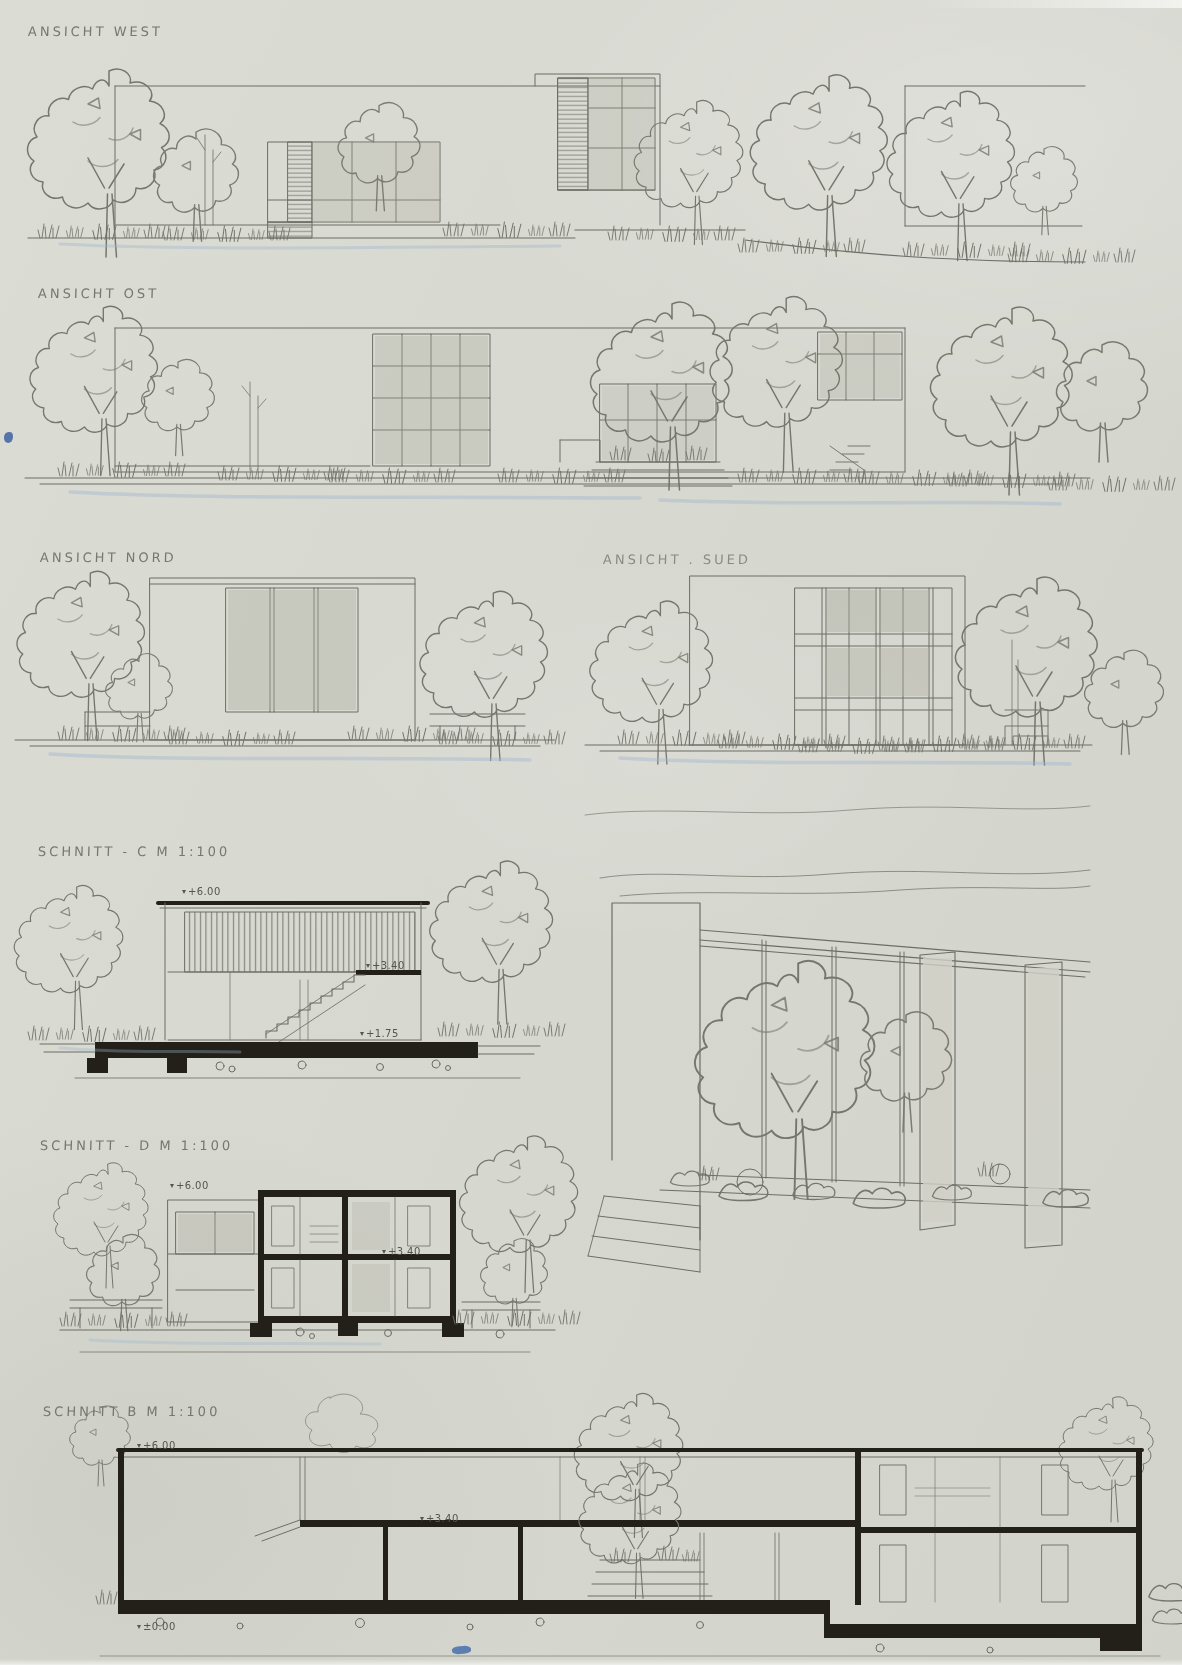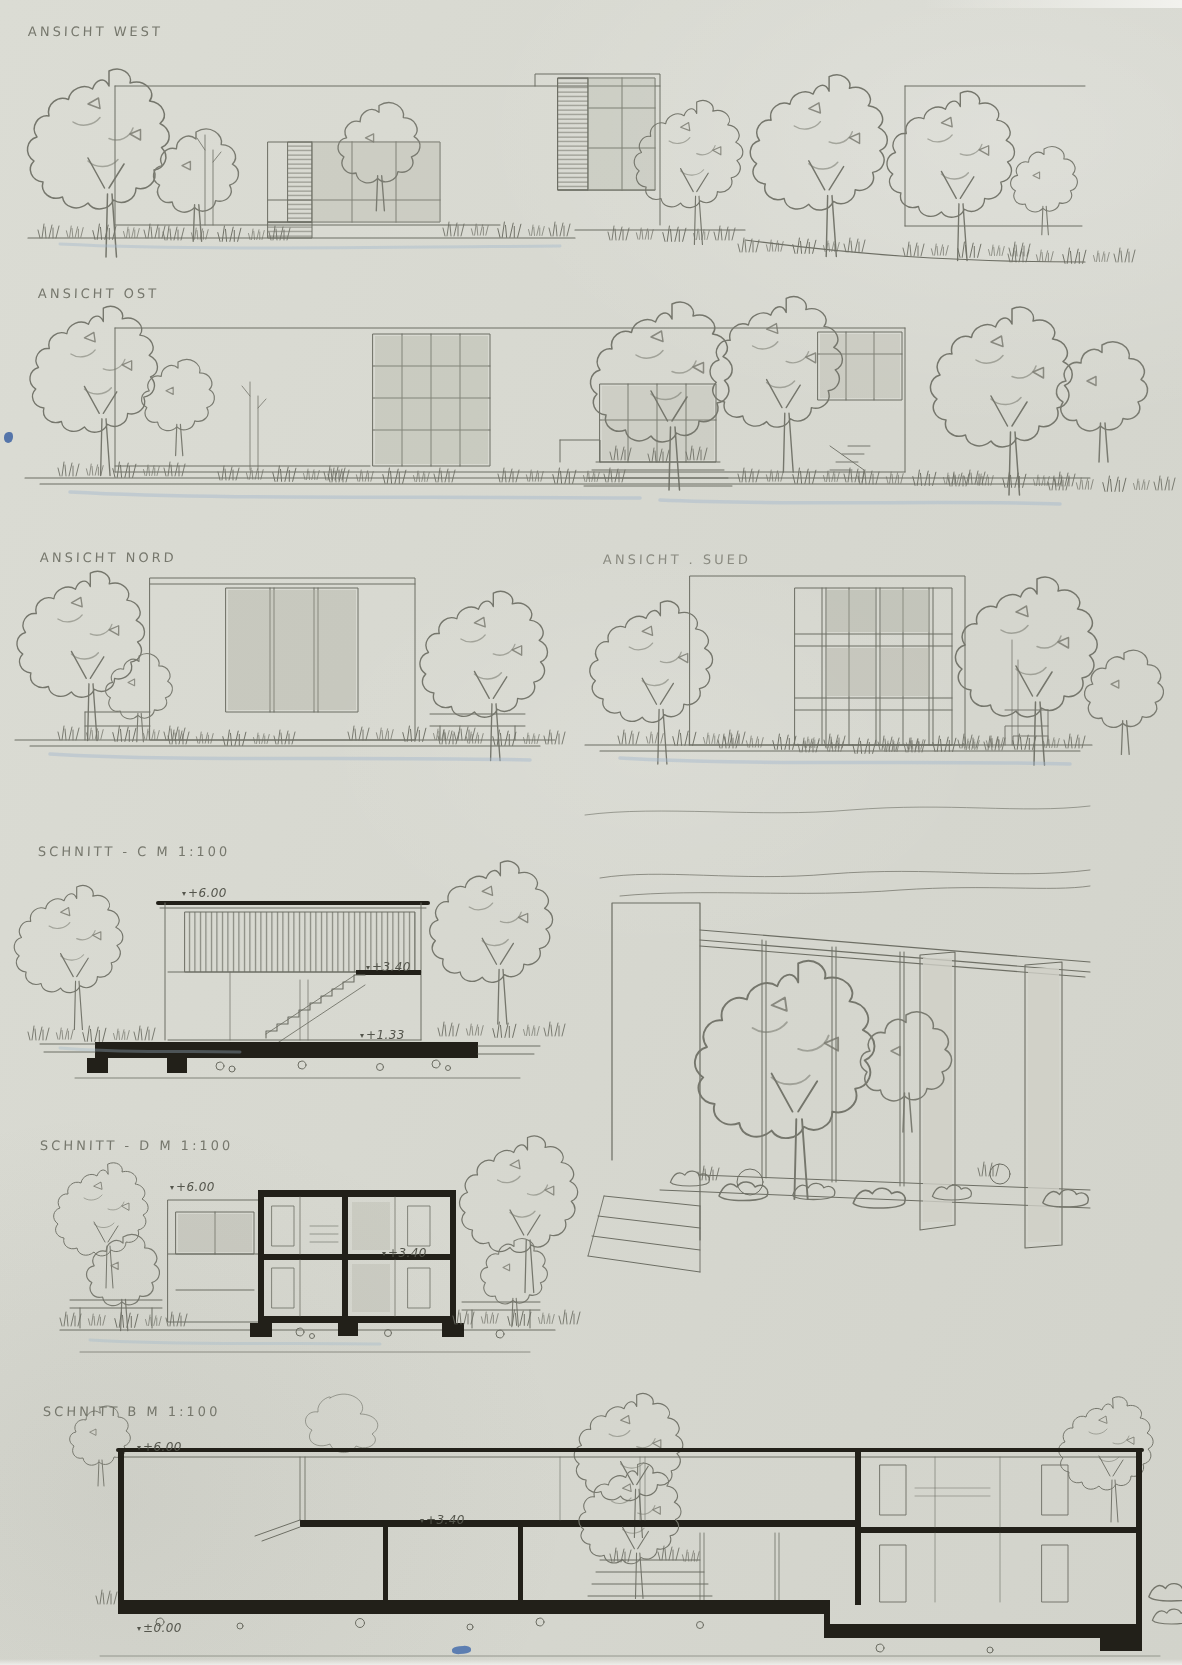--- a/index.html
+++ b/index.html
@@ -12,21 +12,21 @@
       radial-gradient(500px 300px at 55% 45%, rgba(255,255,255,.10), rgba(255,255,255,0) 70%),
       linear-gradient(115deg,#dbdcd4 0%,#d7d8d0 45%,#d2d3cb 100%);}
   .edge-top{position:absolute;top:0;right:0;width:260px;height:8px;
     background:linear-gradient(to left,#f2f2ee,rgba(242,242,238,0));}
   .edge-bottom{position:absolute;bottom:0;left:0;width:100%;height:6px;
     background:linear-gradient(to top,#eeeeea,rgba(238,238,234,0));}
   svg.art{position:absolute;left:0;top:0;}
   .lbl{position:absolute;font-size:13px;letter-spacing:3px;color:rgba(110,111,100,.92);
        white-space:nowrap;font-weight:400;transform:skewX(-2deg);}
   .lbl.faint{color:rgba(116,117,106,.78);}
-  .ann{position:absolute;font-size:12px;letter-spacing:.4px;color:#54554c;white-space:nowrap;font-style:italic;}
+  .ann{position:absolute;font-size:10px;letter-spacing:.4px;color:#54554c;white-space:nowrap;}
   .ann::before{content:"";display:inline-block;width:0;height:0;margin-right:2px;
        border-left:2.5px solid transparent;border-right:2.5px solid transparent;
        border-top:4px solid #54554c;vertical-align:middle;}
   .pin{position:absolute;border-radius:50% 40% 55% 45%;}
   .pin.left{left:4px;top:432px;width:9px;height:11px;background:#3d63a2;opacity:.85;}
   .pin.bottom{left:452px;top:1646px;width:19px;height:8px;background:#3f68aa;opacity:.8;
        transform:rotate(-4deg);border-radius:40%;}
 </style>
 </head>
 <body>
@@ -372,21 +372,21 @@
 <div class="lbl" style="left:28px;top:24px">ANSICHT WEST</div>
 <div class="lbl" style="left:38px;top:286px">ANSICHT OST</div>
 <div class="lbl" style="left:40px;top:550px">ANSICHT NORD</div>
 <div class="lbl faint" style="left:603px;top:552px">ANSICHT . SUED</div>
 <div class="lbl" style="left:38px;top:844px">SCHNITT - C  M 1:100</div>
 <div class="lbl" style="left:40px;top:1138px">SCHNITT - D  M 1:100</div>
 <div class="lbl" style="left:43px;top:1404px">SCHNITT B  M 1:100</div>
 
 <span class="ann" style="left:182px;top:886px">+6.00</span>
 <span class="ann" style="left:366px;top:960px">+3.40</span>
-<span class="ann" style="left:360px;top:1028px">+1.33</span>
+<span class="ann" style="left:360px;top:1028px">+1.75</span>
 <span class="ann" style="left:170px;top:1180px">+6.00</span>
 <span class="ann" style="left:382px;top:1246px">+3.40</span>
 <span class="ann" style="left:137px;top:1440px">+6.00</span>
 <span class="ann" style="left:420px;top:1513px">+3.40</span>
 <span class="ann" style="left:137px;top:1621px">±0.00</span>
 
 <div class="pin left"></div>
 <div class="pin bottom"></div>
 
 <div class="edge-top"></div>

